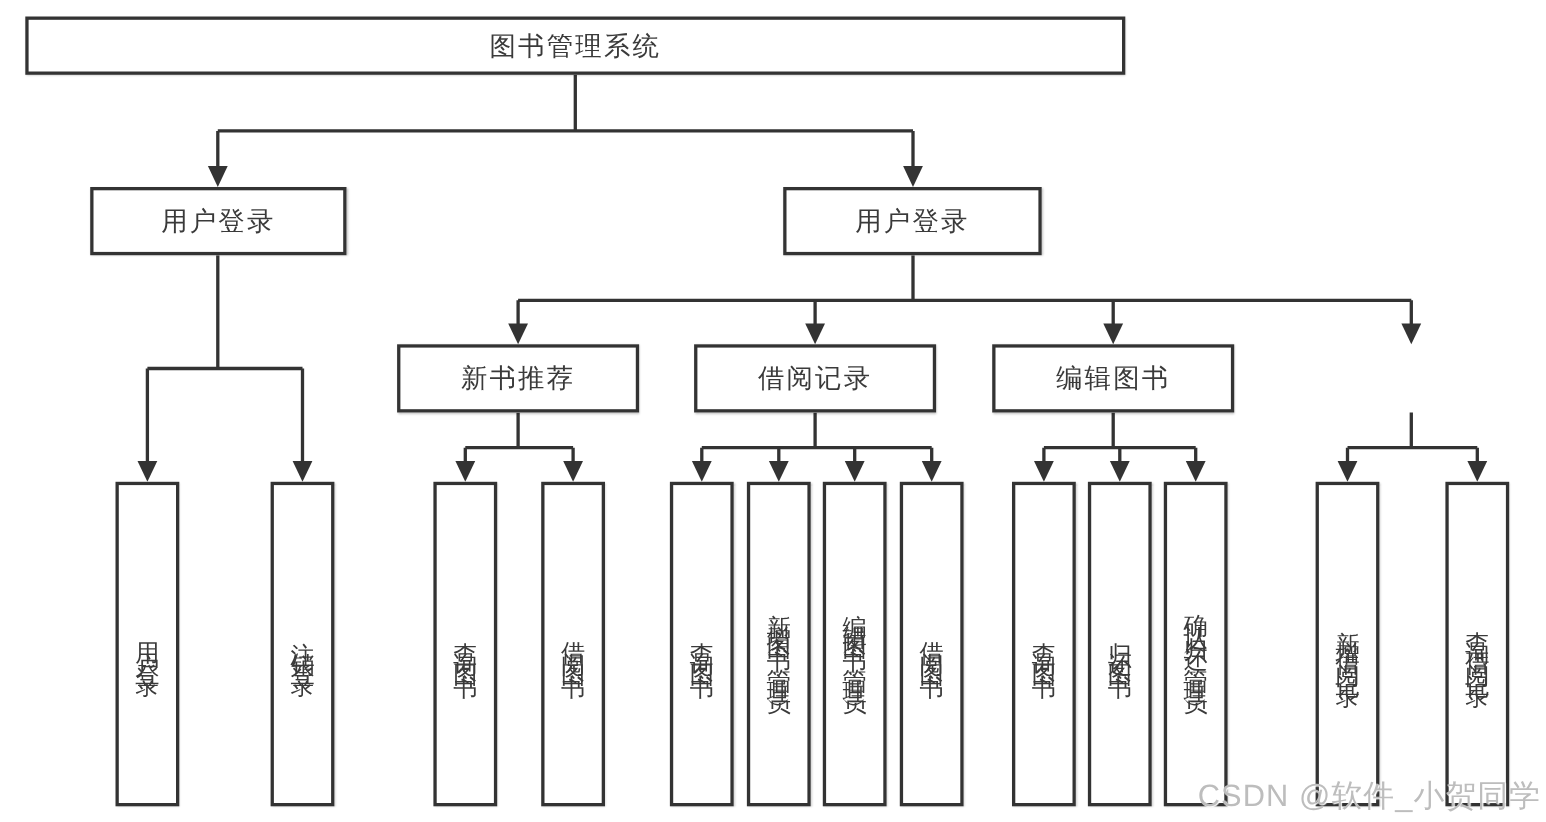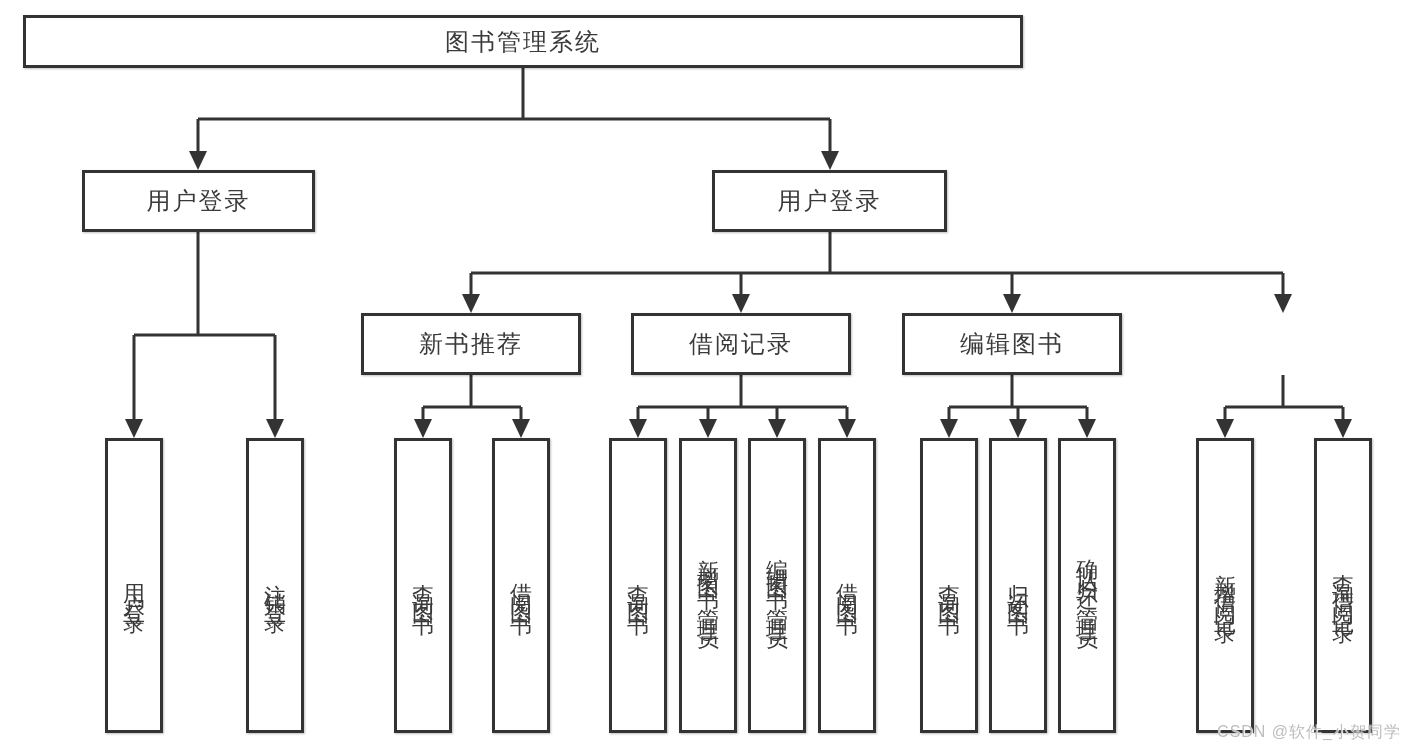--- a/index.html
+++ b/index.html
@@ -28,21 +28,21 @@
   }
   .node.h .lbl{
     font-size:24px;color:var(--text);letter-spacing:2px;white-space:nowrap;
   }
   .node.v .lbl{
     writing-mode:vertical-rl;text-orientation:mixed;
     font-size:22px;color:var(--text);letter-spacing:10px;line-height:1;
   }
   .watermark{
     position:absolute;right:4px;bottom:4px;
-    font-size:16px;letter-spacing:1px;
+    font-size:28px;letter-spacing:1px;
     color:var(--watermark);
     text-shadow:1px 1px 1px #fff;
     white-space:nowrap;
   }
 </style>
 </head>
 <body>
 
 <div class="canvas">
 

